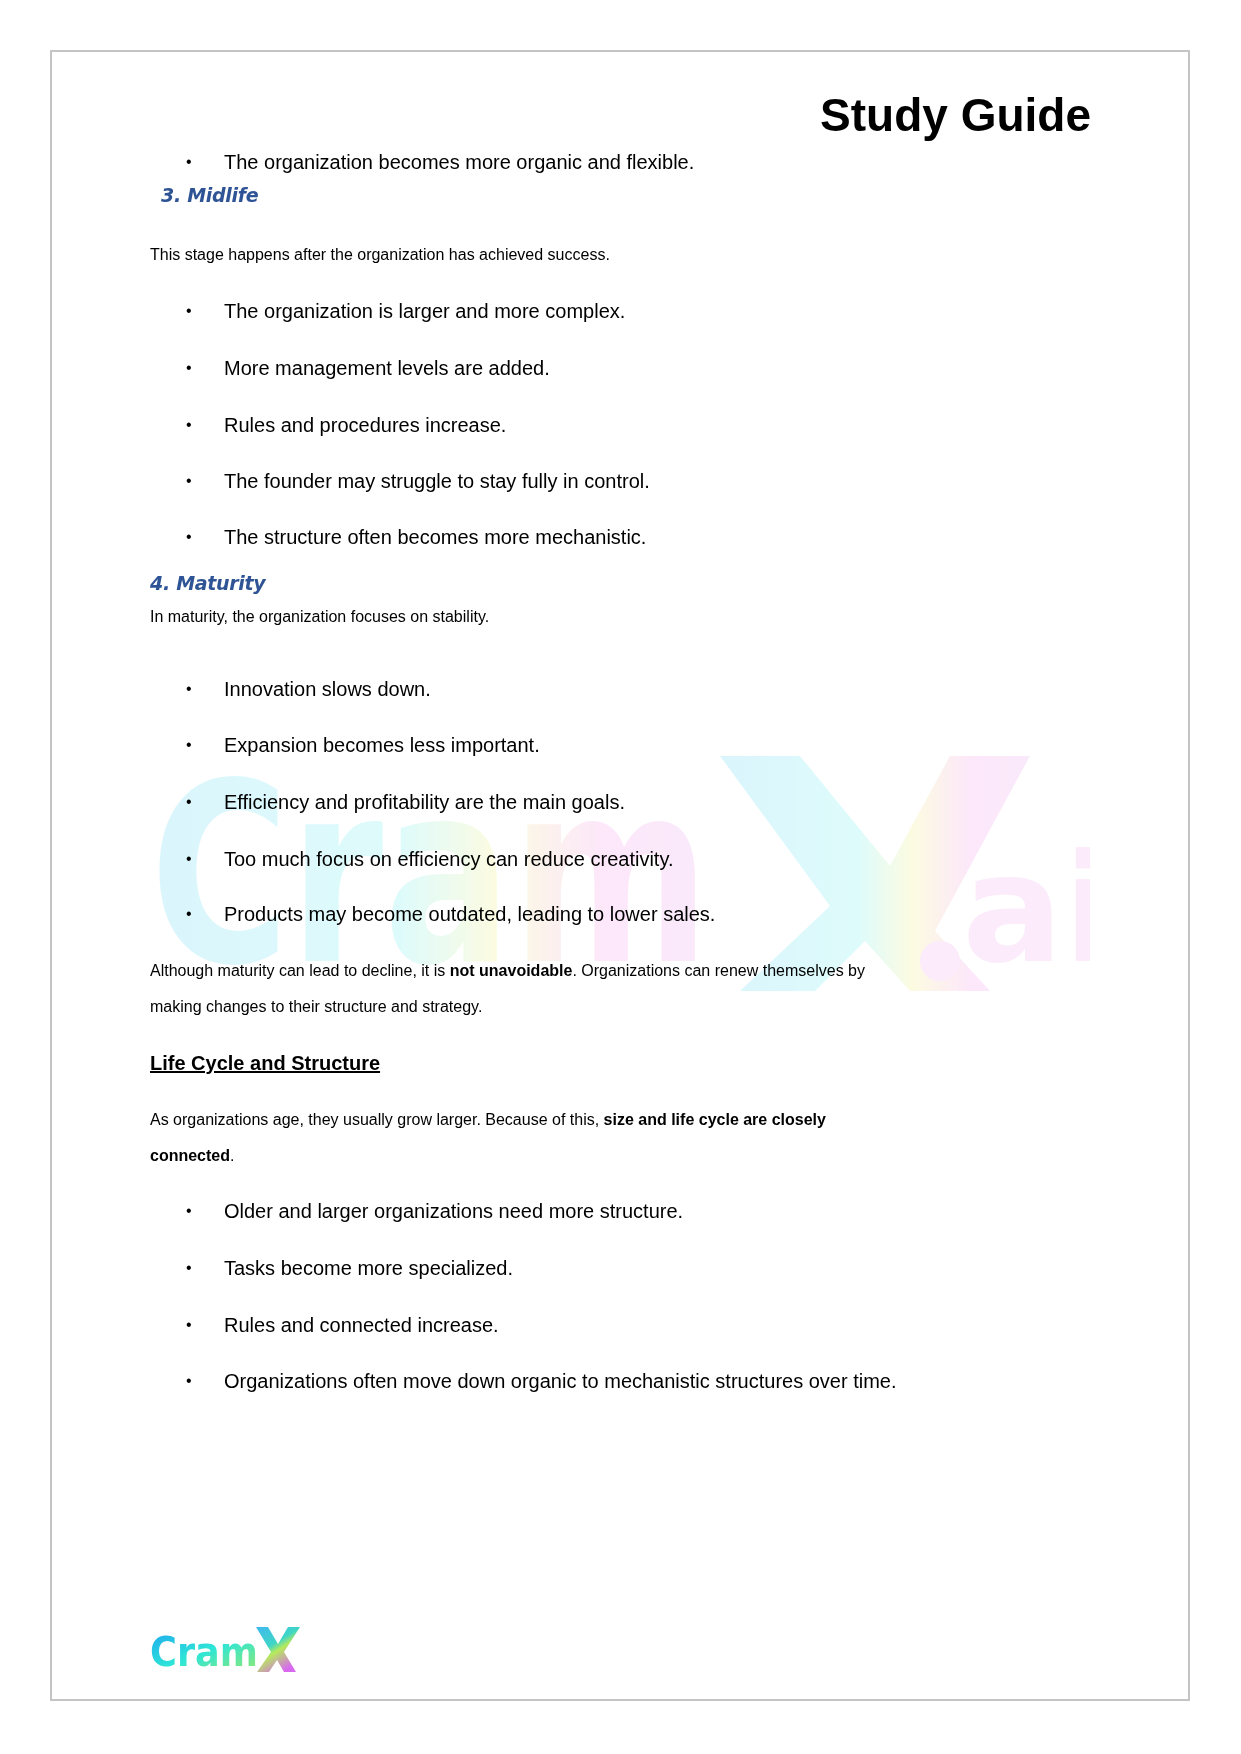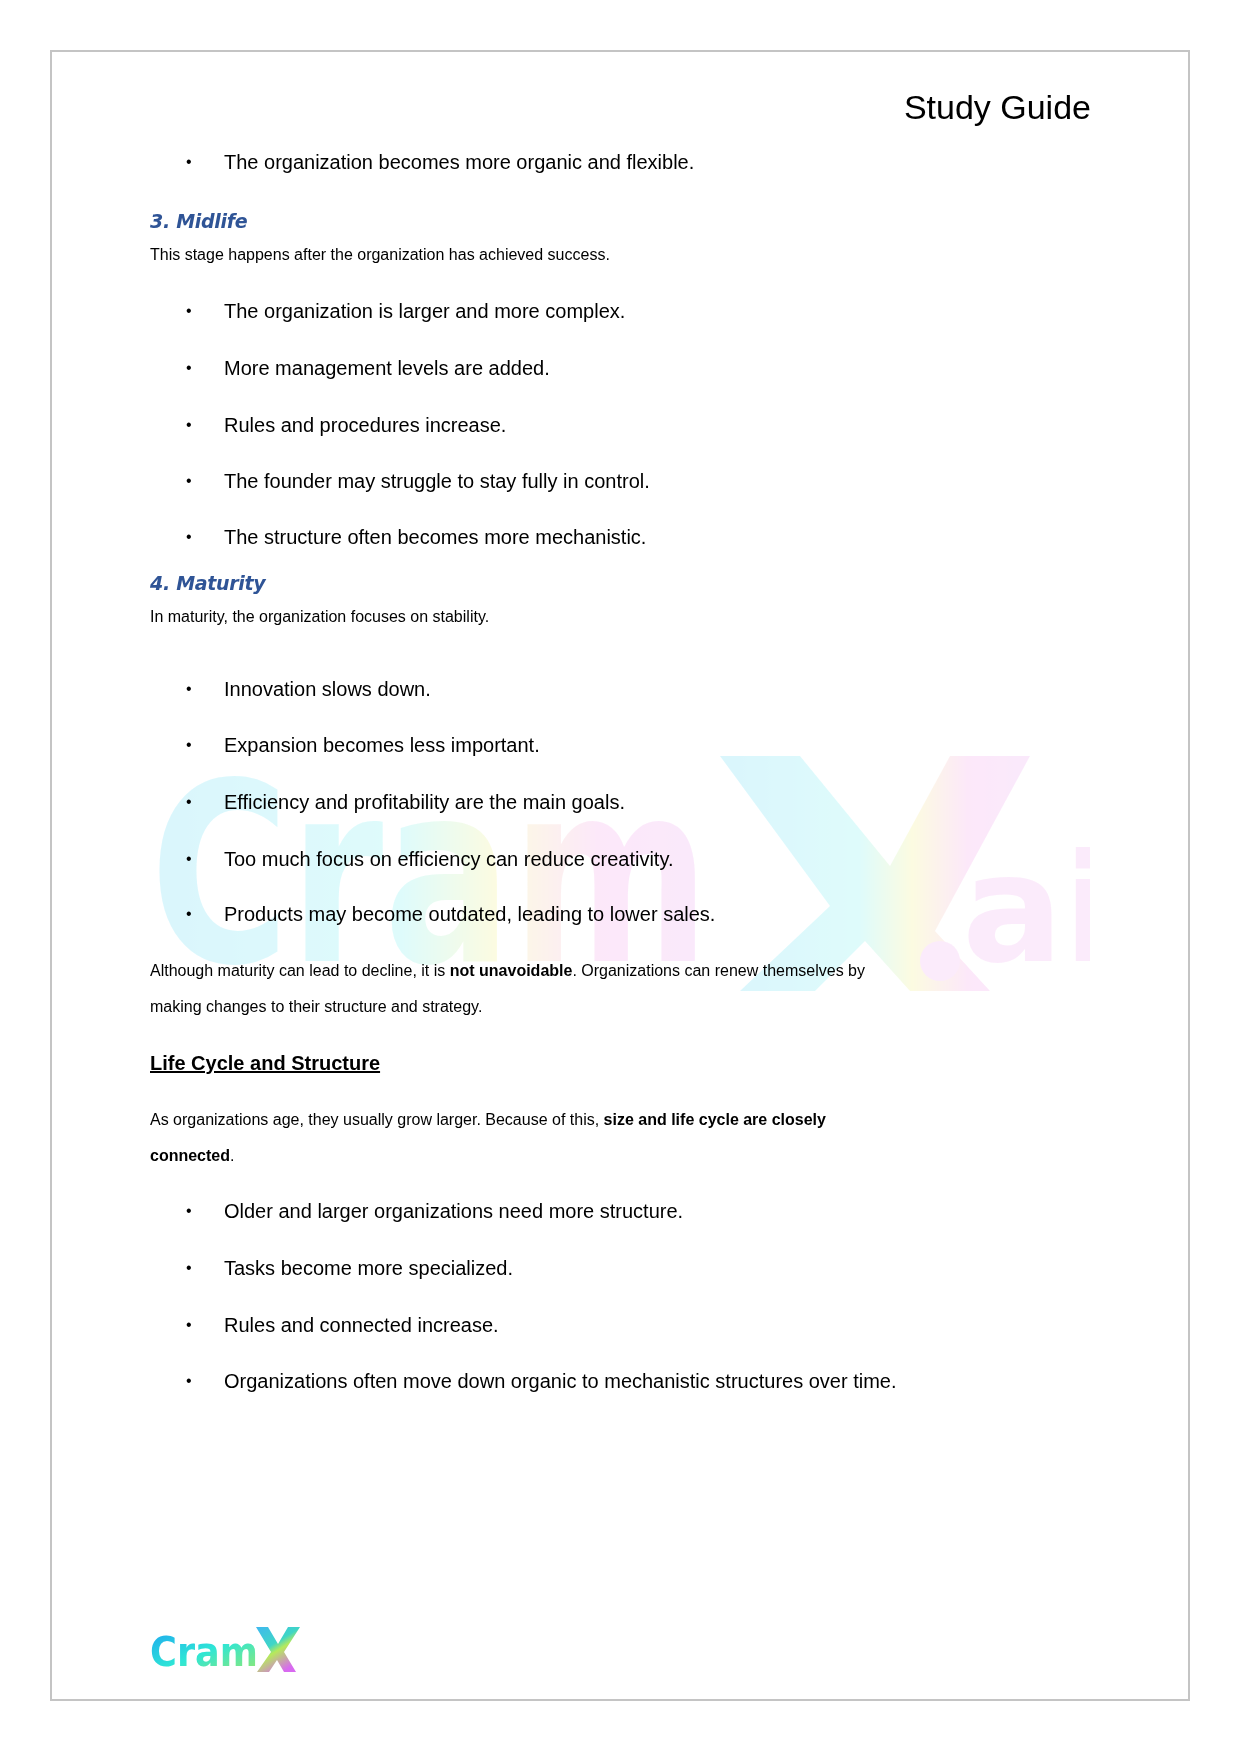--- a/index.html
+++ b/index.html
@@ -1,21 +1,21 @@
 <!DOCTYPE html>
 <html><head>
 <meta charset="utf-8">
 <style>
   html, body { margin: 0; padding: 0; background: #ffffff; }
   body { width: 1241px; height: 1754px; position: relative; overflow: hidden;
          font-family: "Liberation Sans", sans-serif; color: #000; }
   .page-frame { position: absolute; left: 50px; top: 50px; width: 1140px; height: 1651px;
                 border: 2px solid #c4c4c4; box-sizing: border-box; }
   .abs { position: absolute; white-space: nowrap; }
-  .title { font-weight: normal; font-size: 34px; right: 150px; top: 88px; }
+  .title { font-weight: bold; font-size: 46px; right: 150px; top: 88px; }
   .body-text { font-size: 16px; left: 150px; }
   .heading-blue { font-family: "DejaVu Sans", sans-serif; font-style: italic; font-weight: bold;
                   font-size: 19px; color: #2f5496; left: 150px; letter-spacing: -0.3px; }
   .sub-heading { font-weight: bold; font-size: 20px; left: 150px; text-decoration: underline; }
   .bullet { left: 186px; font-size: 20px; }
   .bullet .dot { position: absolute; left: 0; top: 0; font-size: 16px; line-height: 24px; }
   .bullet .txt { position: absolute; left: 38px; top: 0; line-height: 24px; white-space: nowrap; }
   .line { line-height: 24px; }
   b { font-weight: bold; }
 
@@ -47,21 +47,21 @@
 </svg>
 
 <div class="content">
   <div class="abs title">Study Guide</div>
 
   <div class="abs bullet" style="top:150px;">
     <span class="dot">•</span>
     <span class="txt">The organization becomes more organic and flexible.</span>
   </div>
 
-  <div class="abs heading-blue" style="top:210px;">3. Midlife</div>
+  <div class="abs heading-blue" style="top:184px;margin-left:11px;">3. Midlife</div>
   <div class="abs body-text line" style="top:243px;">This stage happens after the organization has achieved success.</div>
 
   <div class="abs bullet" style="top:299px;">
     <span class="dot">•</span>
     <span class="txt">The organization is larger and more complex.</span>
   </div>
   <div class="abs bullet" style="top:356px;">
     <span class="dot">•</span>
     <span class="txt">More management levels are added.</span>
   </div>

